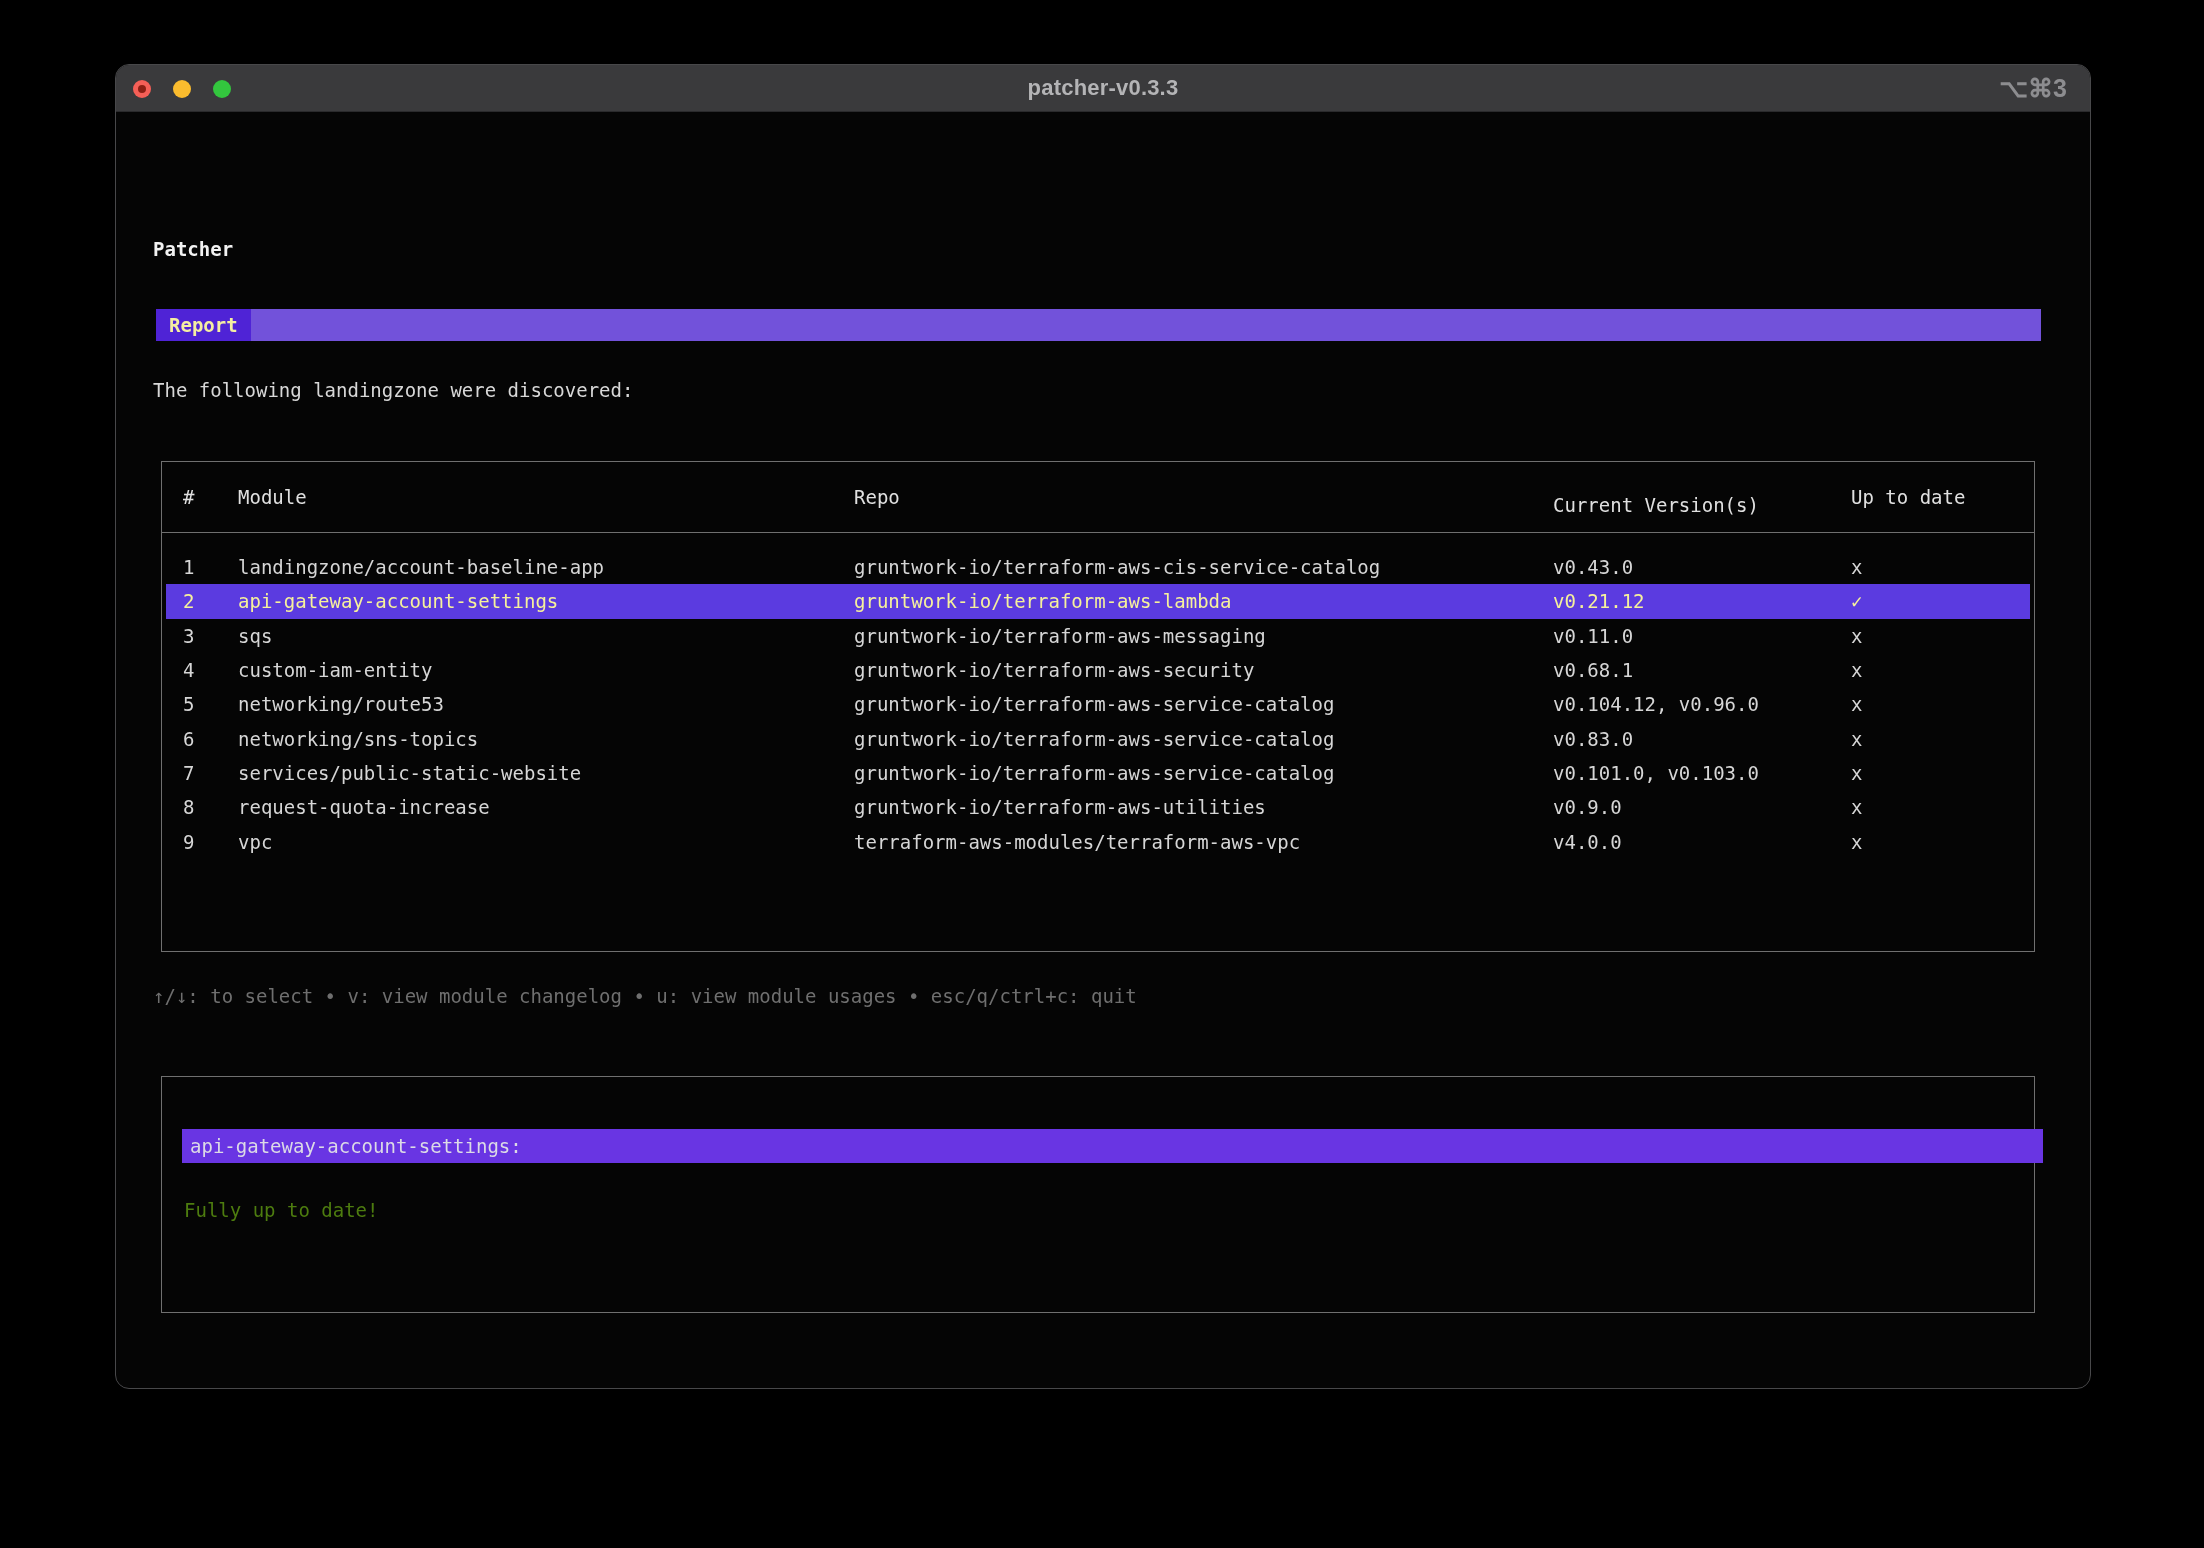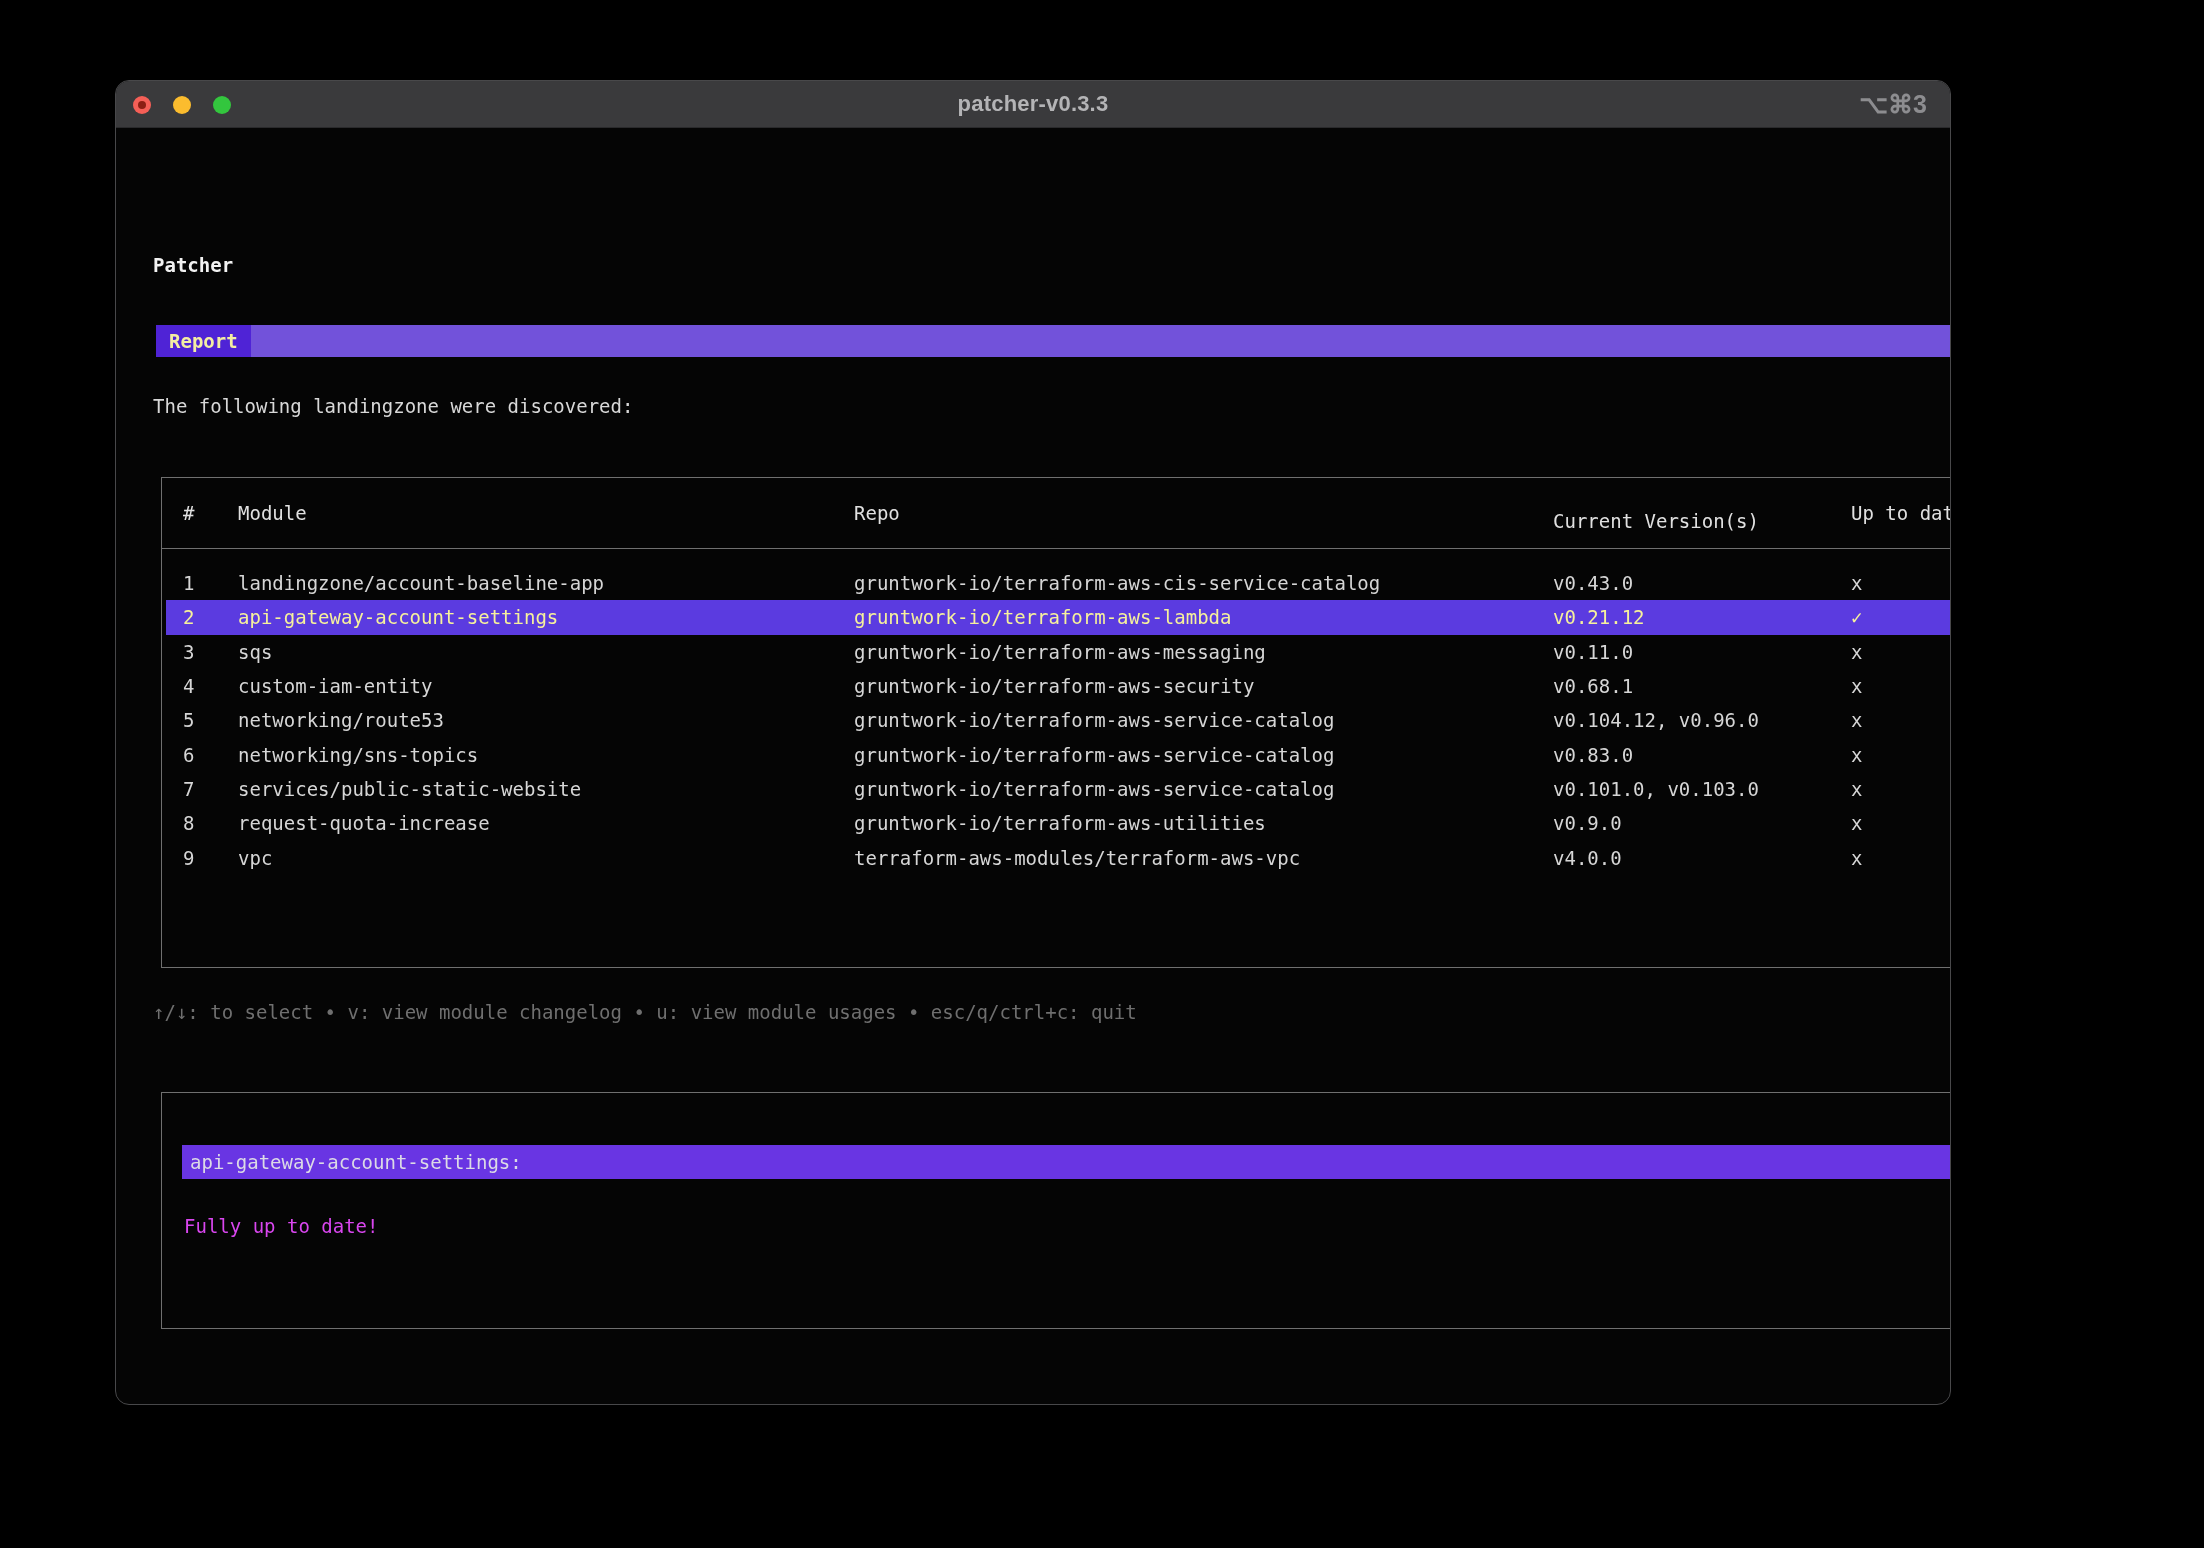--- a/index.html
+++ b/index.html
@@ -6,22 +6,22 @@
   html, body { background: #000; }
   body {
     width: 2204px; height: 1548px;
     position: relative;
     font-family: "DejaVu Sans Mono", monospace;
     overflow: hidden;
   }
 
   
   .window {
-    position: absolute; left: 115px; top: 80px;
-    width: 1836px; height: 1325px;
+    position: absolute; left: 115px; top: 64px;
+    width: 1976px; height: 1325px;
     background: #050505;
     border: 1px solid #48484a;
     border-radius: 14px;
     overflow: hidden;
   }
   .titlebar {
     position: relative;
     height: 47px;
     background: #3a3a3c;
     border-bottom: 1px solid #2a2a2c;
@@ -98,21 +98,21 @@
     width: 1874px; height: 237px;
     border: 1px solid #707070;
   }
   .detail-bar {
     position: absolute; left: 20px; top: 52px;
     width: 1861px; height: 34px;
     background: #6935e3;
     display: flex; align-items: center;
   }
   .detail-bar-label { padding-left: 8px; color: #dcdae6; white-space: pre; }
-  .detail-body { position: absolute; left: 22px; top: 122px; color: #d946ef; }
+  .detail-body { position: absolute; left: 22px; top: 122px; color: #4d7c0f; }
 </style>
 </head>
 <body>
 
 <div class="window">
 
   <div class="titlebar">
     <div class="traffic">
       <span class="light red"></span>
       <span class="light yellow"></span>

